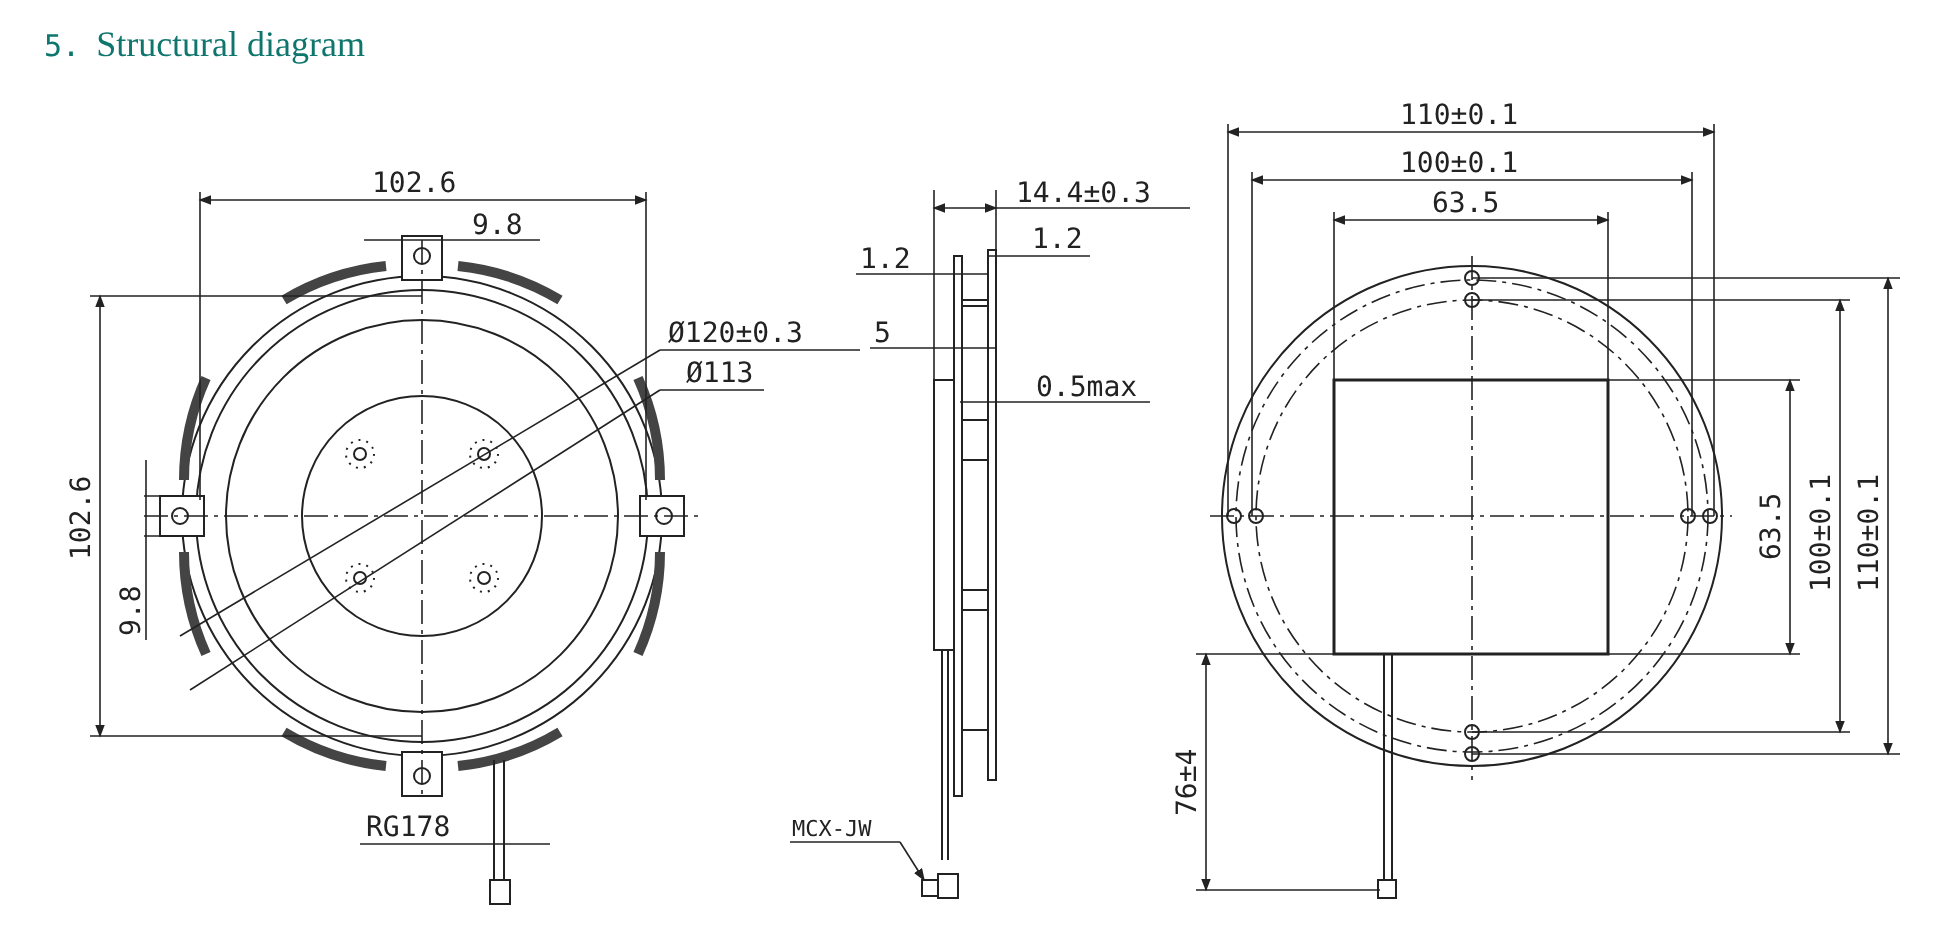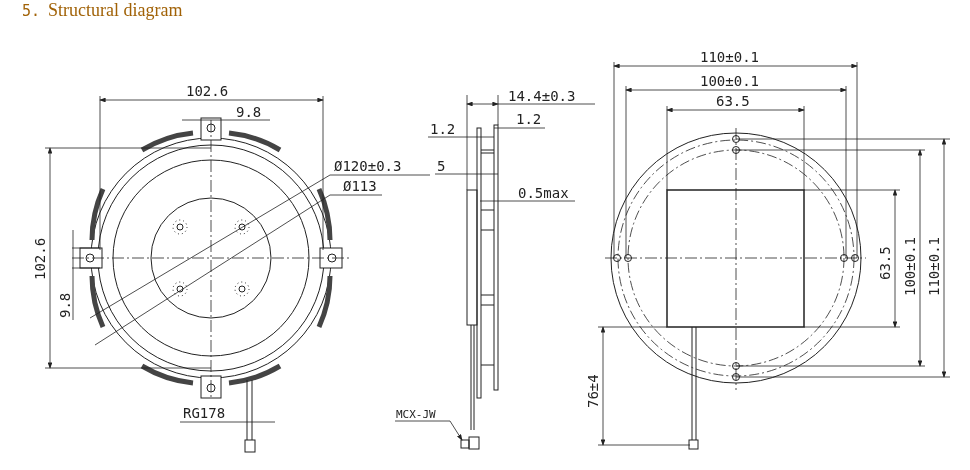--- a/index.html
+++ b/index.html
@@ -1,17 +1,17 @@
 <!DOCTYPE html>
 <html><head>
 <meta charset="utf-8">
 <style>
   html, body { margin:0; padding:0; background:#ffffff; }
   body { width:970px; height:470px; position:relative; overflow:hidden; font-family:"Liberation Serif", serif; }
-  .title { position:absolute; left:22px; top:0; font-size:18px; color:#a16207; }
+  .title { position:absolute; left:22px; top:12px; font-size:18px; color:#0f766e; }
   .title .num { font-family:"DejaVu Sans Mono", monospace; font-size:15px; margin-right:8px; }
   svg { position:absolute; left:0; top:0; }
   .dim { font-family:"DejaVu Sans Mono", "Liberation Mono", monospace; font-size:14px; fill:#222; }
   .dimS { font-family:"DejaVu Sans Mono", "Liberation Mono", monospace; font-size:11px; fill:#222; }
 </style>
 </head>
 <body>
 
 <div class="title">
   <span class="num">5.</span><span>Structural diagram</span>

